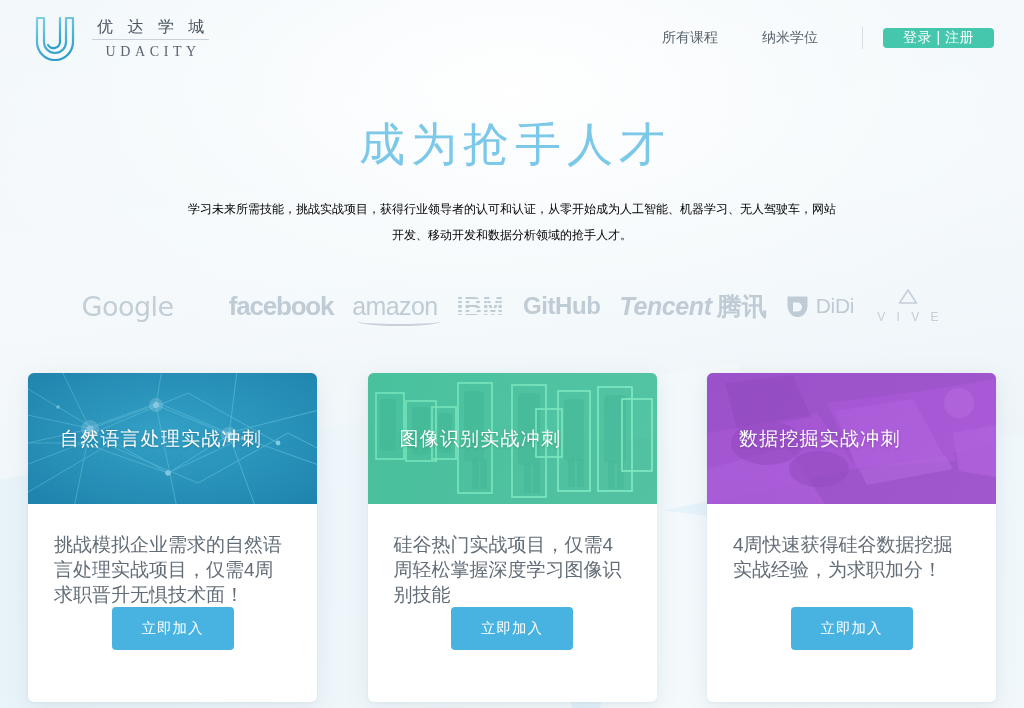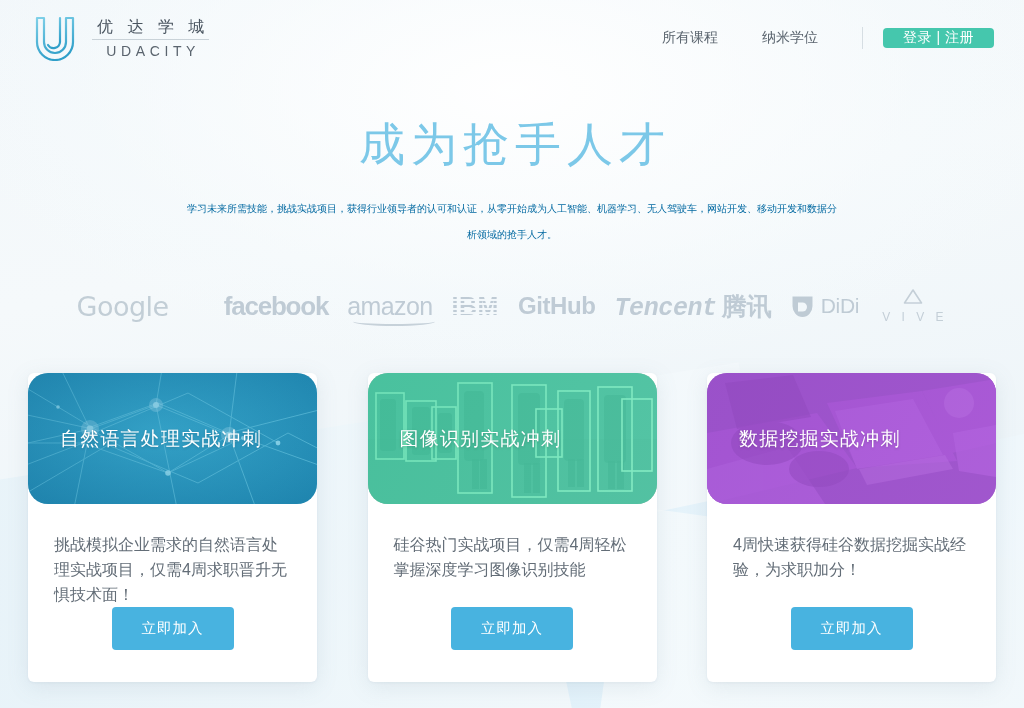--- a/index.html
+++ b/index.html
@@ -94,20 +94,21 @@
     height: 1px;
     background: #c9d2d8;
     margin: 3px 0 3px;
   }
   .brand-en {
     font-size: 14px;
     letter-spacing: 4.6px;
     color: #5a646e;
     padding-left: 5px;
     line-height: 17px;
+    font-family: Liberation Serif, serif;
   }
 
   .nav {
     margin-left: auto;
     display: flex;
     align-items: center;
   }
   .nav-link {
     position: relative;
     font-size: 14px;
@@ -155,23 +156,23 @@
     font-size: 46px;
     font-weight: 300;
     color: #7cc8e8;
     letter-spacing: 6px;
     line-height: 60px;
     padding-left: 6px;
   }
   .hero-sub {
     margin: 22px auto 0;
     width: 650px;
-    font-size: 10px;
+    font-size: 12px;
     line-height: 26px;
-    color: #0369a1;
+    color: #000000;
   }
 
   
   .logos {
     margin-top: 40px;
     display: flex;
     align-items: center;
     justify-content: center;
     gap: 19px;
     color: #b9c6cf;
@@ -225,21 +226,20 @@
     font-weight: bold;
     letter-spacing: -.4px;
     color: #bdc9d3;
   }
   .logo-tencent {
     font-size: 25px;
     font-style: italic;
     font-weight: bold;
     color: #bdc9d3;
     letter-spacing: -.4px;
-    font-family: Liberation Mono, monospace;
   }
   .logo-tencent .cn { font-style: normal; margin-left: 5px; letter-spacing: 0; }
   .logo-didi { display: flex; align-items: center; gap: 7px; }
   .logo-didi .didi-word {
     font-size: 21px;
     color: #bdc9d3;
     letter-spacing: -.3px;
   }
   .logo-vive { display: flex; flex-direction: column; align-items: center; gap: 5px; }
   .logo-vive .vive-word {
@@ -265,48 +265,47 @@
     display: flex;
     flex-direction: column;
     cursor: pointer;
   }
   .card-media {
     height: 131px;
     position: relative;
     overflow: hidden;
     display: flex;
     align-items: center;
-    border-radius: 20px;
   }
   .card-title {
     position: relative;
     z-index: 4;
     color: #ffffff;
     font-size: 19px;
     letter-spacing: 1.2px;
     padding-left: 32px;
     text-shadow: 0 1px 3px rgba(0,0,0,.18);
   }
   .media-art { position: absolute; inset: 0; }
   .media-tint { position: absolute; inset: 0; }
 
   .card-body {
     flex: 1;
     padding: 28px 26px 0;
     display: flex;
     flex-direction: column;
   }
   .card-desc {
-    font-size: 16px;
+    font-size: 19px;
     line-height: 25px;
     color: #636d77;
   }
   .card-cta-wrap {
     margin-top: auto;
-    padding-bottom: 32px;
+    padding-bottom: 52px;
     display: flex;
     justify-content: center;
   }
   .btn-join {
     background: #48b3e0;
     color: #ffffff;
     border: none;
     border-radius: 4px;
     font-size: 14.5px;
     letter-spacing: 1px;

